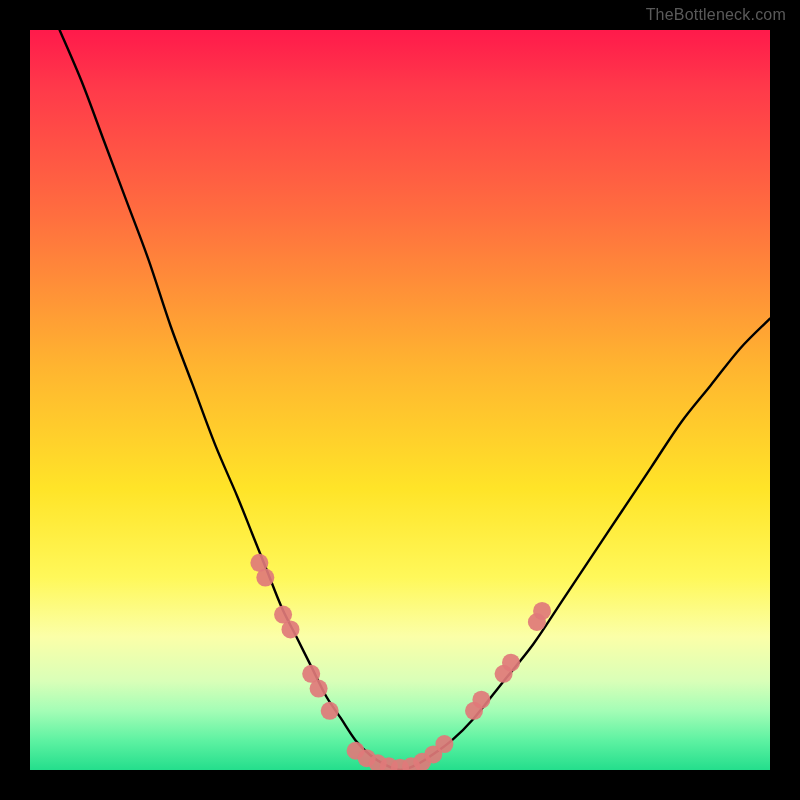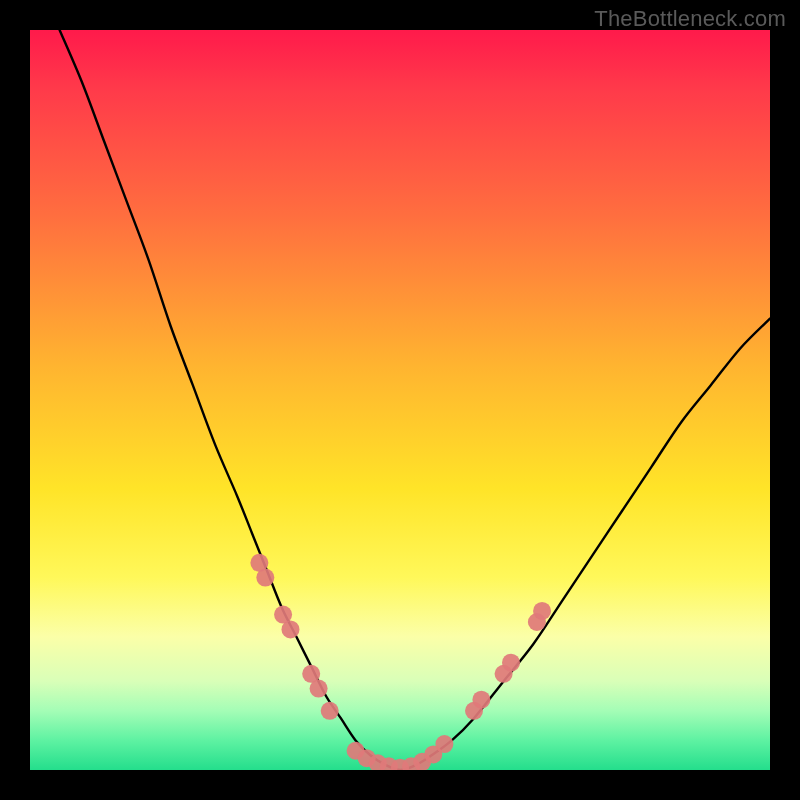--- a/index.html
+++ b/index.html
@@ -39,21 +39,21 @@
     left: 0;
     top: 0;
     width: 100%;
     height: 100%;
   }
   .watermark {
     position: absolute;
     top: 6px;
     right: 14px;
     color: #5a5a5a;
-    font-size: 22px;
+    font-size: 16px;
     font-weight: 500;
     letter-spacing: 0.2px;
   }
 </style>
 </head>
 <body>
 
 <div class="frame">
   <div class="plot-area">
     <div class="gradient" style="background: linear-gradient(rgb(255, 26, 75) 0%, rgb(255, 58, 74) 8%, rgb(255, 110, 63) 25%, rgb(255, 179, 48) 45%, rgb(255, 228, 40) 62%, rgb(255, 248, 90) 74%, rgb(251, 255, 168) 82%, rgb(217, 255, 184) 88%, rgb(164, 253, 182) 92%, rgb(94, 242, 162) 96%, rgb(36, 222, 140) 100%);"></div>

